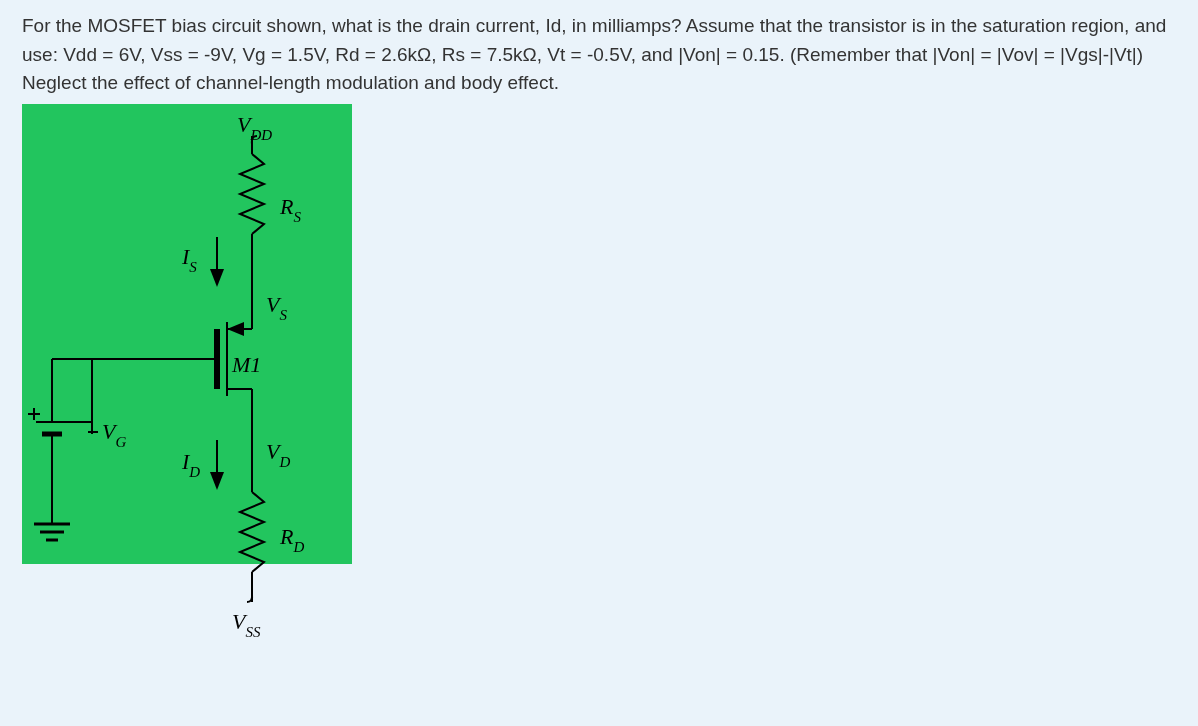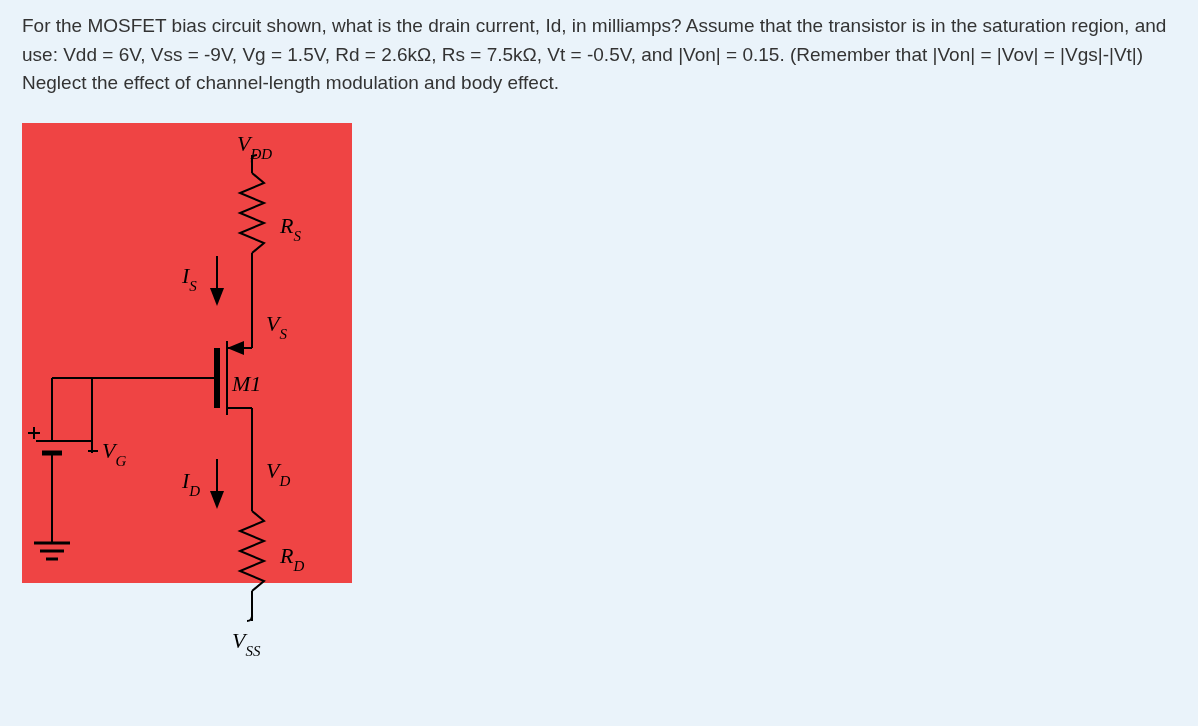--- a/index.html
+++ b/index.html
@@ -7,24 +7,24 @@
       font-family: "Segoe UI", Arial, sans-serif;
       background: #eaf3fa;
       width: 1198px;
       height: 726px;
       padding: 12px 22px;
       color: #333;
       font-size: 19px;
       line-height: 1.5;
     }
     .question-text {
-      margin-bottom: 25px;
+      margin-bottom: 6px;
     }
     .figure-area {
-      background: #ef4444;
+      background: #22c55e;
       width: 330px;
       height: 460px;
       position: relative;
     }
     .figure-area text {
       font-family: Georgia, "Times New Roman", serif;
       font-size: 22px;
       font-style: italic;
       fill: #000;
     }

